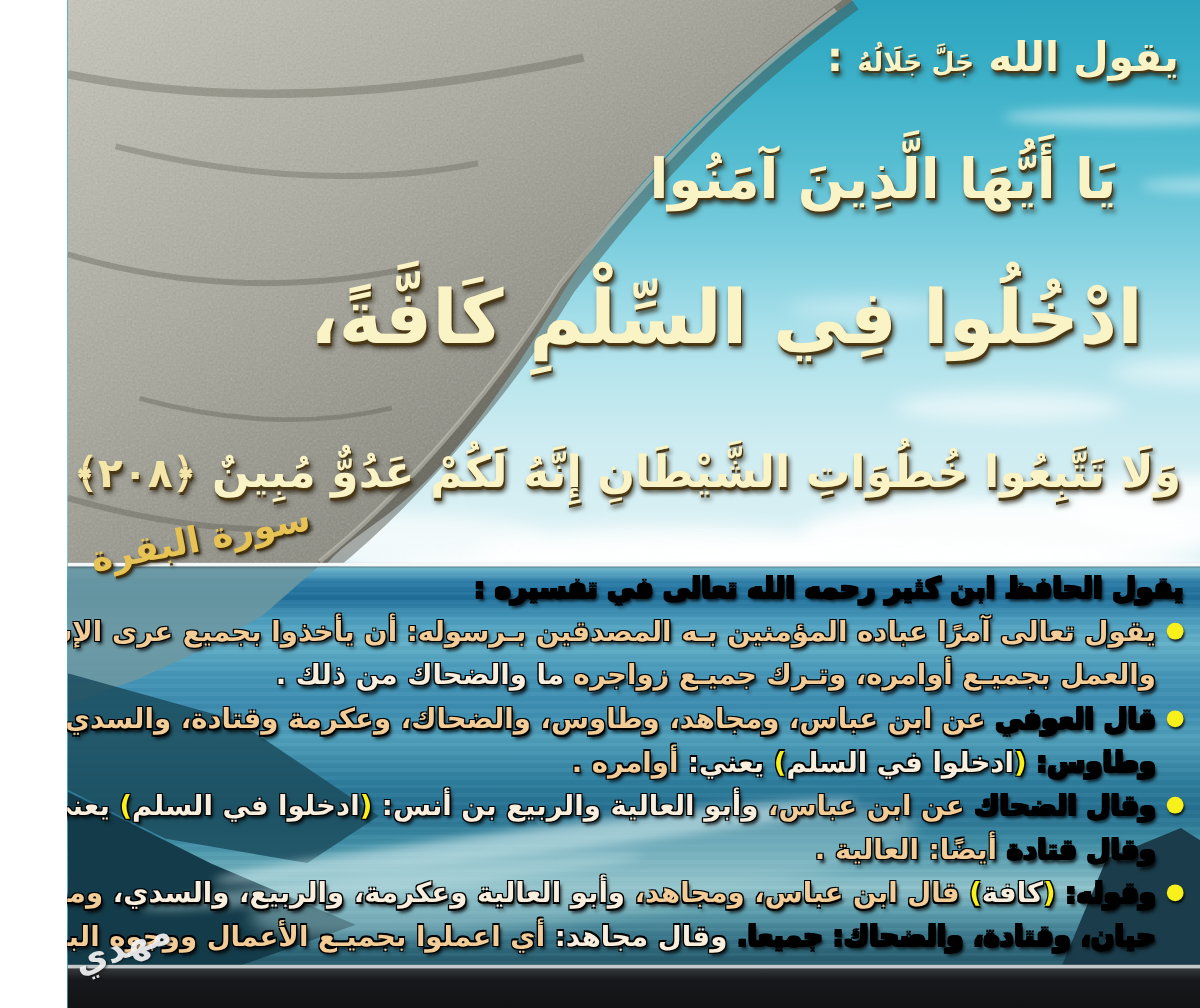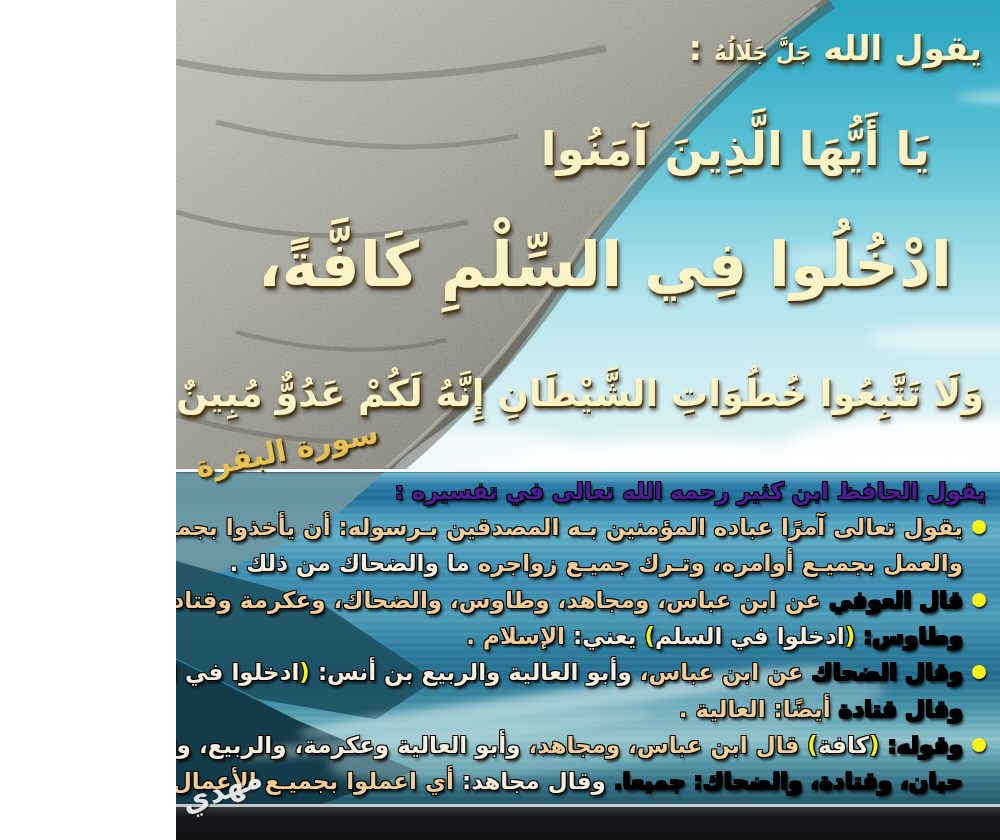--- a/index.html
+++ b/index.html
@@ -1,17 +1,17 @@
 <!DOCTYPE html>
 <html lang="ar" dir="rtl"><head>
 <meta charset="utf-8">
 <style>
   html,body{margin:0;padding:0;}
   body{font-family:"DejaVu Sans",sans-serif;}
-  .poster{position:relative;width:824px;height:840px;overflow:hidden;background:#2ba4bf;direction:rtl;}
+  .poster{position:relative;width:944px;height:840px;overflow:hidden;background:#2ba4bf;direction:rtl;}
 
   
   .sky{position:absolute;left:0;top:0;width:1000px;height:472px;
     background:linear-gradient(180deg,#2ba4bf 0%,#39afc7 12%,#55bdd1 28%,#7fcfdf 44%,#a9e0ea 58%,#cdecf1 78%,#dff2f5 100%);}
   .cloud{position:absolute;background:#ffffff;border-radius:50%;filter:blur(7px);}
 
   
   .rock-svg{position:absolute;left:0;top:0;}
 
   
@@ -37,21 +37,21 @@
   .sep-top{position:absolute;left:0;top:469px;width:1000px;height:3px;background:#f4f8f8;box-shadow:0 1px 2px rgba(0,0,0,.4);z-index:4;}
   .sep-bottom{position:absolute;left:0;top:804px;width:1000px;height:3px;background:#c4cacc;z-index:4;}
   .shore{position:absolute;left:0;top:806px;width:1000px;height:34px;
     background:linear-gradient(180deg,#3a3d3f 0%,#17191c 30%,#101214 100%);z-index:3;}
 
   
   .t-line{position:absolute;right:0;width:1000px;padding:0 14px 0 10px;box-sizing:border-box;
     font-size:23px;font-weight:bold;text-align:right;white-space:nowrap;z-index:6;line-height:34px;}
   .t-line .txt{display:inline;}
   .outlined{text-shadow:-1px -1px 0 #000,1px -1px 0 #000,-1px 1px 0 #000,1px 1px 0 #000,2px 3px 3px rgba(0,0,0,.85);}
-  .t-header{top:474px;font-size:23px;color:#4c1d95;}
+  .t-header{top:474px;font-size:23px;color:#000000;}
   .tone-tan{color:#f2cc96;}
   .tone-orange{color:#000000;}
   .tone-cream{color:#f8eedd;}
   .tone-yellow{color:#f8f01a;}
   .bullet-dot{display:inline-block;width:14px;height:14px;border-radius:50%;background:#f8f01a;
     box-shadow:1px 2px 2px rgba(0,0,0,.8);margin-left:9px;vertical-align:1px;}
   .indent{display:inline-block;width:23px;}
 
   
   .signature{position:absolute;left:4px;top:772px;font-size:30px;color:rgba(255,255,255,.88);
@@ -134,21 +134,21 @@
   <div class="t-line outlined" style="top:510px;">
     <span class="bullet-dot"></span><span class="txt tone-tan">يقول تعالى آمرًا عباده المؤمنين بـه المصدقين بـرسوله: أن يأخذوا بجميع عرى الإسلام وشرائعه</span>
   </div>
   <div class="t-line outlined" style="top:546px;">
     <span class="indent"></span><span class="txt tone-tan">والعمل بجميـع أوامره، وتـرك جميـع زواجره </span><span class="txt tone-cream">ما والضحاك من ذلك .</span>
   </div>
   <div class="t-line outlined" style="top:583px;">
     <span class="bullet-dot"></span><span class="txt tone-orange">قال العوفي</span><span class="txt tone-tan"> عن ابن عباس، ومجاهد، وطاوس، والضحاك، وعكرمة وقتادة، والسدي، وابن زيد، في</span>
   </div>
   <div class="t-line outlined" style="top:619px;">
-    <span class="indent"></span><span class="txt tone-orange">وطاوس: </span><span class="txt tone-yellow">(</span><span class="txt tone-cream">ادخلوا في السلم</span><span class="txt tone-yellow">)</span><span class="txt tone-cream"> يعني: </span><span class="txt tone-tan">الإسلام .</span>
+    <span class="indent"></span><span class="txt tone-orange">وطاوس: </span><span class="txt tone-yellow">(</span><span class="txt tone-cream">ادخلوا في السلم</span><span class="txt tone-yellow">)</span><span class="txt tone-cream"> يعني: </span><span class="txt tone-tan">أوامره .</span>
   </div>
   <div class="t-line outlined" style="top:655px;">
     <span class="bullet-dot"></span><span class="txt tone-orange">وقال الضحاك</span><span class="txt tone-tan"> عن ابن عباس، </span><span class="txt tone-cream">وأبو العالية والربيع بن أنس: </span><span class="txt tone-yellow">(</span><span class="txt tone-cream">ادخلوا في السلم</span><span class="txt tone-yellow">)</span><span class="txt tone-cream"> يعني: </span><span class="txt tone-tan">الطاعة</span>
   </div>
   <div class="t-line outlined" style="top:692px;">
     <span class="indent"></span><span class="txt tone-orange">وقال قتادة</span><span class="txt tone-tan"> أيضًا: العالية .</span>
   </div>
   <div class="t-line outlined" style="top:728px;">
     <span class="bullet-dot"></span><span class="txt tone-orange">وقوله: </span><span class="txt tone-yellow">(</span><span class="txt tone-cream">كافة</span><span class="txt tone-yellow">)</span><span class="txt tone-tan"> قال ابن عباس، ومجاهد، </span><span class="txt tone-cream">وأبو العالية وعكرمة، والربيع، والسدي، </span><span class="txt tone-tan">ومقاتل بن</span>
   </div>

